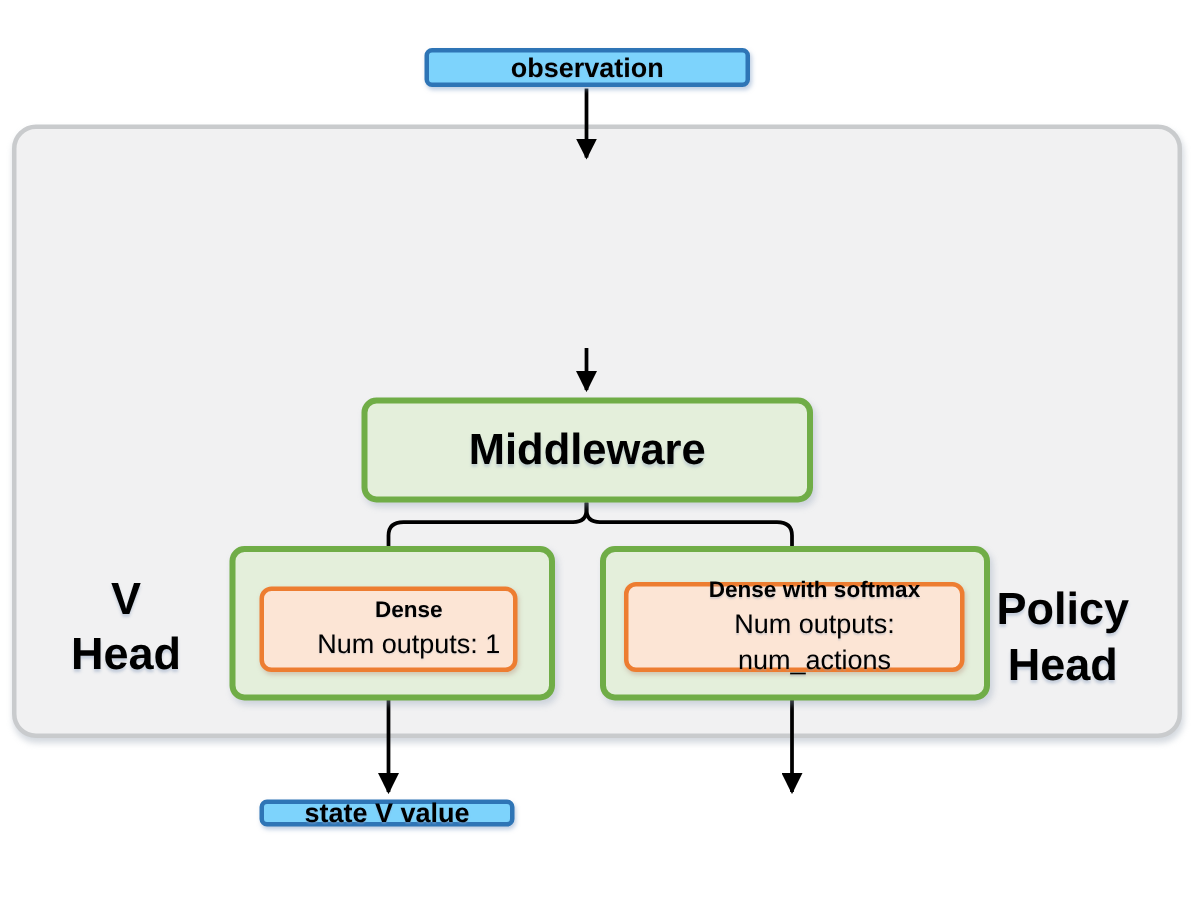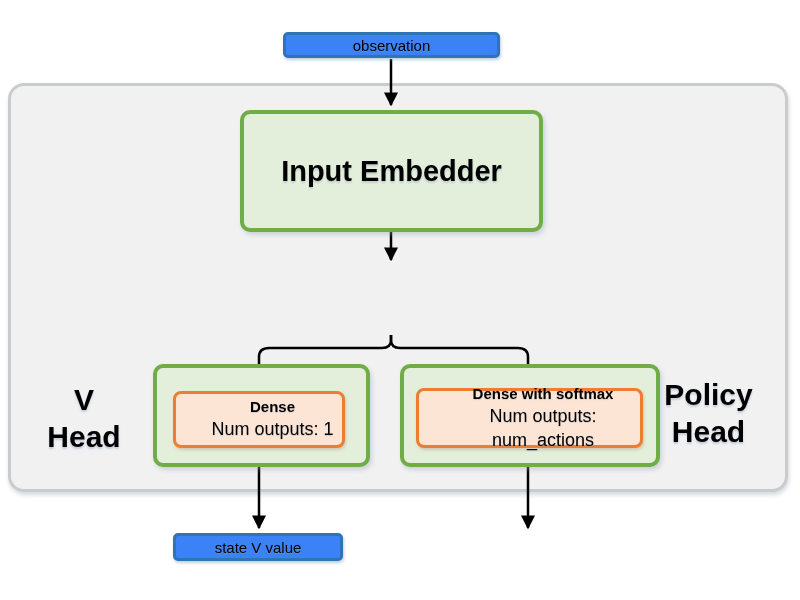--- a/index.html
+++ b/index.html
@@ -26,25 +26,25 @@
   .node {
     position: absolute;
     display: flex;
     align-items: center;
     justify-content: center;
     text-align: center;
     box-sizing: border-box;
     color: #000;
   }
   .blue-node {
-    background: #3b82f6;
+    background: #7dd3fc;
     border: 3px solid #2e75b6;
     border-radius: 5px;
-    font-weight: normal;
-    font-size: 15px;
+    font-weight: bold;
+    font-size: 18px;
     box-shadow: 1px 2px 3px rgba(130,160,200,0.5);
     text-shadow: 0 1px 1px rgba(130,160,200,0.45);
   }
   .green-node {
     background: #e4efdb;
     border: 4px solid #70ad47;
     border-radius: 10px;
     box-shadow: 2px 3px 4px rgba(150,165,185,0.4);
   }
   .green-label {
@@ -73,22 +73,22 @@
     text-shadow: 0 2px 2px rgba(140,160,190,0.45);
   }
   #obs-node   { left: 283px; top: 32px;  width: 217px; height: 26px; }
   #ie-node    { left: 240px; top: 110px; width: 303px; height: 122px; }
   #mw-node    { left: 241px; top: 265px; width: 301px; height: 70px; }
   #vhead-box  { left: 153px; top: 364px; width: 217px; height: 103px; }
   #phead-box  { left: 400px; top: 364px; width: 260px; height: 103px; }
   #vdense     { left: 173px; top: 391px; width: 172px; height: 57px; }
   #pdense     { left: 416px; top: 388px; width: 227px; height: 60px; }
   #vhead-label{ left: 24px;  top: 381px; width: 120px; }
-  #phead-label{ left: 645px; top: 376px; width: 127px; }
-  #sv-node    { left: 173px; top: 533px; width: 170px; height: 28px; }
+  #phead-label{ left: 645px; top: 388px; width: 127px; }
+  #sv-node    { left: 173px; top: 533px; width: 170px; height: 18px; }
   #ap-node    { left: 443px; top: 533px; width: 170px; height: 28px; }
   #arrows {
     position: absolute;
     left: 0; top: 0;
     width: 800px; height: 600px;
     pointer-events: none;
   }
 </style>
 </head>
 <body>
@@ -106,22 +106,22 @@
     <line x1="391" y1="59" x2="391" y2="105" stroke="#000" stroke-width="2.5" marker-end="url(#ah)"></line>
     <line x1="391" y1="232" x2="391" y2="260" stroke="#000" stroke-width="2.5" marker-end="url(#ah)"></line>
     <path d="M 391 335 L 391 340 Q 391 348 382 348 L 269 348 Q 259 348 259 357 L 259 383" fill="none" stroke="#000" stroke-width="2.5" marker-end="url(#ah)"></path>
     <path d="M 391 335 L 391 340 Q 391 348 400 348 L 518 348 Q 528 348 528 357 L 528 383" fill="none" stroke="#000" stroke-width="2.5" marker-end="url(#ah)"></path>
     <line x1="259" y1="448" x2="259" y2="528" stroke="#000" stroke-width="2.5" marker-end="url(#ah)"></line>
     <line x1="528" y1="448" x2="528" y2="528" stroke="#000" stroke-width="2.5" marker-end="url(#ah)"></line>
   </svg>
 
   <div id="obs-node" class="node blue-node">observation</div>
 
-  <div id="ie-node" class="node green-node green-label">Input Embedder</div>
 
+  <div id="mw-node" class="node green-node green-label">Middleware</div>
 
   <div id="vhead-box" class="node green-node"></div>
   <div id="vdense" class="node orange-node">
     <div class="orange-title">Dense</div>
     <div class="orange-sub">Num outputs: 1</div>
   </div>
   <div id="vhead-label" class="head-label">
     <div>V</div>
     <div>Head</div>
   </div>

